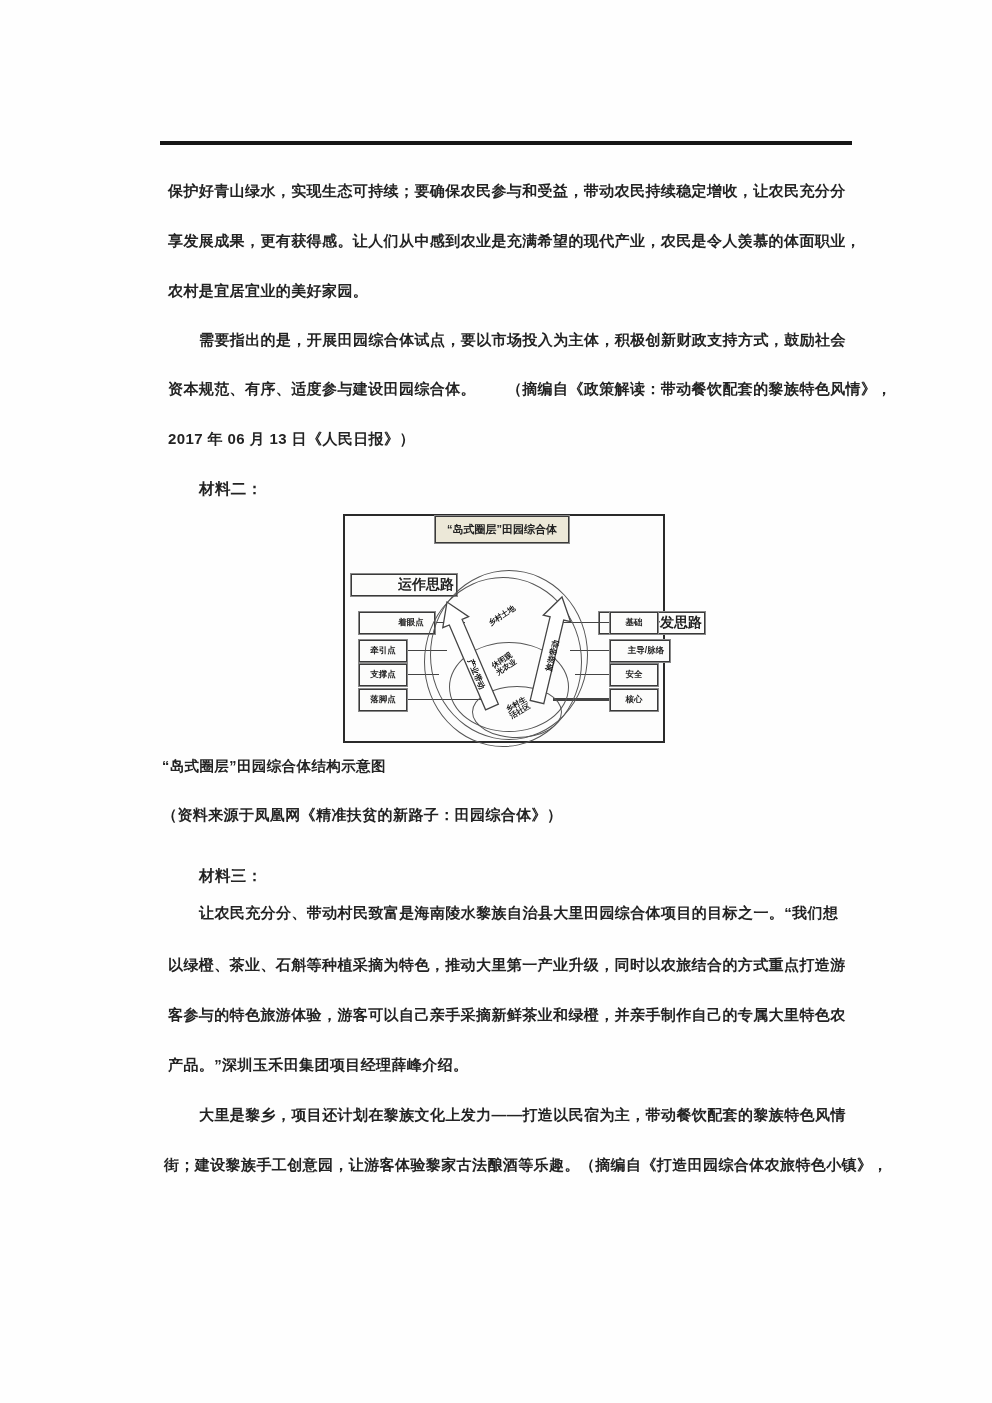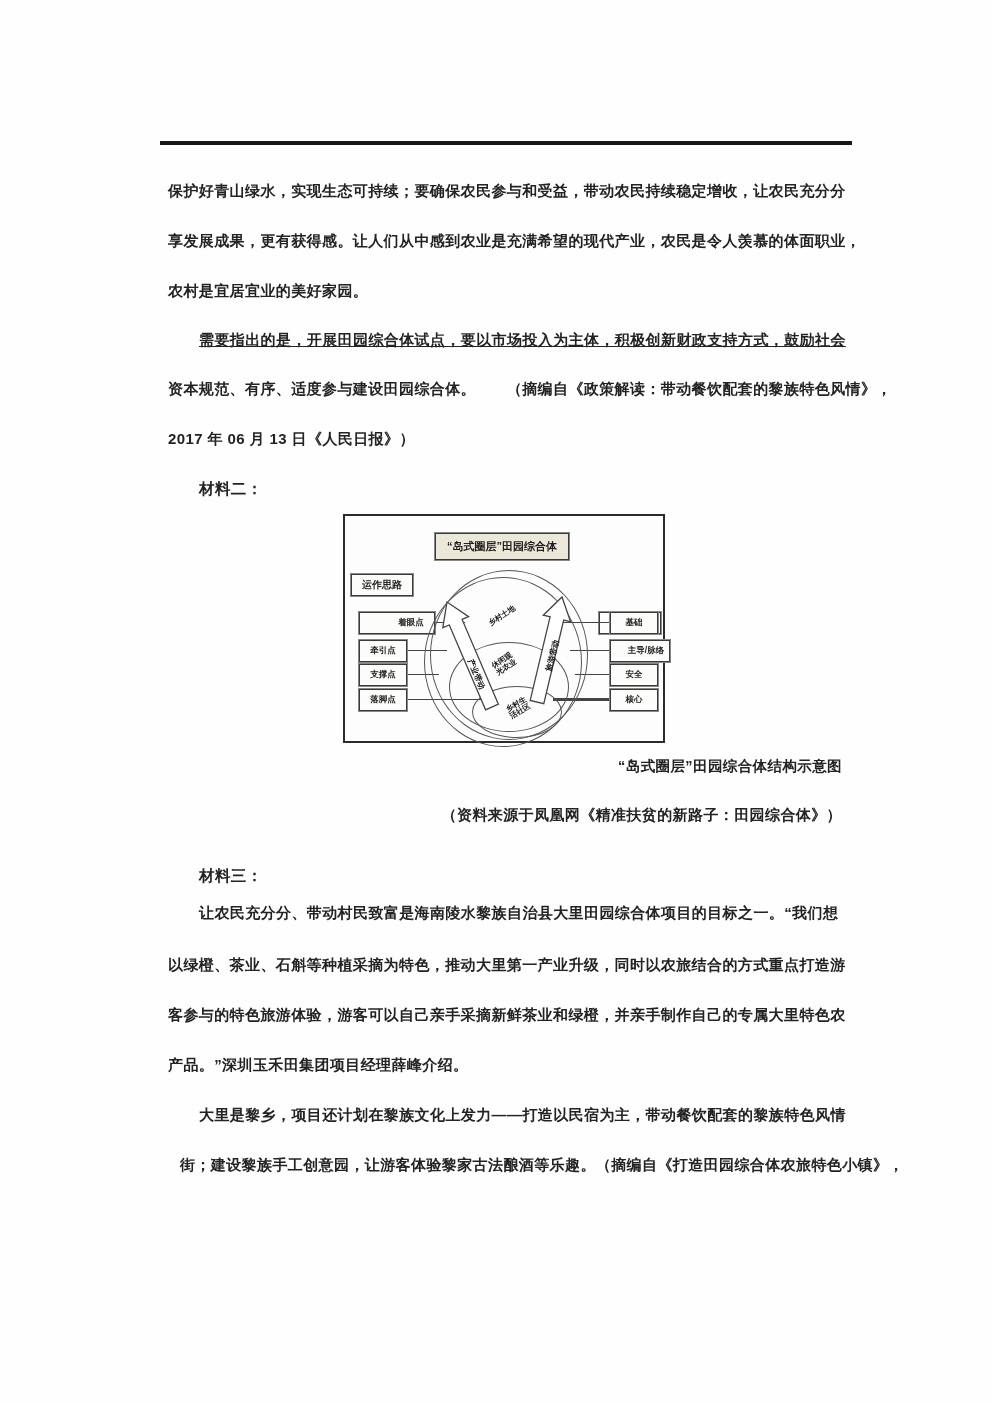--- a/index.html
+++ b/index.html
@@ -3,49 +3,49 @@
 <meta charset="utf-8">
 <style>
   html,body{margin:0;padding:0;}
   body{background:#ffffff;width:992px;height:1403px;position:relative;
        font-family:"Liberation Sans","DejaVu Sans",sans-serif;color:#1e1e1e;}
   .page{position:absolute;left:0;top:0;width:992px;height:1403px;background:#fefefe;overflow:hidden;}
   .rule{position:absolute;background:#161616;}
   .tl{position:absolute;font-size:15px;font-weight:600;letter-spacing:0.4px;
       white-space:nowrap;color:#232323;}
   .heading{font-size:15.5px;}
-  .center{width:680px;left:162px;text-align:right;}
+  .center{width:680px;left:162px;text-align:left;}
   .cap{font-size:14.5px;}
   
   .diagram{position:absolute;left:343px;top:514px;width:318px;height:225px;
            border:2px solid #2a2a2a;background:#fdfdfd;}
   .dbox{position:absolute;border:1px solid #3a3a3a;background:#fcfcfb;
         display:flex;align-items:center;justify-content:center;
         font-weight:700;color:#222;box-shadow:0 0 0 1px #888;}
-  .dtitle{left:90px;top:17px;width:132px;height:25px;font-size:11px;background:#ece8d8;}
-  .dheader{width:60px;height:20px;font-size:10px;}
+  .dtitle{left:90px;top:0;width:132px;height:25px;font-size:11px;background:#ece8d8;}
+  .dheader{width:60px;height:20px;font-size:14px;padding-left:44px;}
   .sbox{width:46px;height:20px;font-size:8.5px;}
   .cline{position:absolute;background:#444;height:1px;}
   .ring{position:absolute;border:1px solid #555;border-radius:50%;background:transparent;}
   .rlabel{position:absolute;font-size:7.5px;font-weight:700;color:#111;
           white-space:nowrap;line-height:8px;text-align:center;}
   .arrsvg{position:absolute;left:77px;top:46px;}
 </style>
 </head>
 <body>
 
 <div class="page">
 
   <div class="rule" style="left:160px;top:141px;width:692px;height:4px;"></div>
 
   <div class="tl" style="left:168px;top:182px;">保护好青山绿水，实现生态可持续；要确保农民参与和受益，带动农民持续稳定增收，让农民充分分</div>
   <div class="tl" style="left:168px;top:232px;">享发展成果，更有获得感。让人们从中感到农业是充满希望的现代产业，农民是令人羡慕的体面职业，</div>
   <div class="tl" style="left:168px;top:282px;">农村是宜居宜业的美好家园。</div>
 
-  <div class="tl" style="left:199px;top:331px;text-decoration:underline;">需要指出的是，开展田园综合体试点，要以市场投入为主体，积极创新财政支持方式，鼓励社会</div>
+  <div class="tl" style="left:199px;top:331px;">需要指出的是，开展田园综合体试点，要以市场投入为主体，积极创新财政支持方式，鼓励社会</div>
   <div class="tl" style="left:168px;top:380px;">资本规范、有序、适度参与建设田园综合体。　　（摘编自《政策解读：带动餐饮配套的黎族特色风情》，</div>
   <div class="tl" style="left:168px;top:430px;">2017 年 06 月 13 日《人民日报》）</div>
 
   <div class="tl heading" style="left:199px;top:479px;">材料二：</div>
 
   <div class="diagram">
     <div class="dbox dtitle">“岛式圈层”田园综合体</div>
     <div class="dbox dheader" style="left:6px;top:58px;">运作思路</div>
     <div class="dbox dheader" style="left:254px;top:72px;margin-top:24px;">开发思路</div>
 
@@ -93,15 +93,15 @@
 
   <div class="tl cap center" style="top:757px;">“岛式圈层”田园综合体结构示意图</div>
   <div class="tl center" style="top:806px;">（资料来源于凤凰网《精准扶贫的新路子：田园综合体》）</div>
 
   <div class="tl heading" style="left:199px;top:866px;">材料三：</div>
   <div class="tl" style="left:199px;top:904px;">让农民充分分、带动村民致富是海南陵水黎族自治县大里田园综合体项目的目标之一。“我们想</div>
   <div class="tl" style="left:168px;top:956px;">以绿橙、茶业、石斛等种植采摘为特色，推动大里第一产业升级，同时以农旅结合的方式重点打造游</div>
   <div class="tl" style="left:168px;top:1006px;">客参与的特色旅游体验，游客可以自己亲手采摘新鲜茶业和绿橙，并亲手制作自己的专属大里特色农</div>
   <div class="tl" style="left:168px;top:1056px;">产品。”深圳玉禾田集团项目经理薛峰介绍。</div>
   <div class="tl" style="left:199px;top:1106px;">大里是黎乡，项目还计划在黎族文化上发力——打造以民宿为主，带动餐饮配套的黎族特色风情</div>
-  <div class="tl" style="left:180px;top:1156px;">街；建设黎族手工创意园，让游客体验黎家古法酿酒等乐趣。（摘编自《打造田园综合体农旅特色小镇》，</div>
+  <div class="tl" style="left:164px;top:1156px;">街；建设黎族手工创意园，让游客体验黎家古法酿酒等乐趣。（摘编自《打造田园综合体农旅特色小镇》，</div>
 
 </div>
 
 </body></html>

